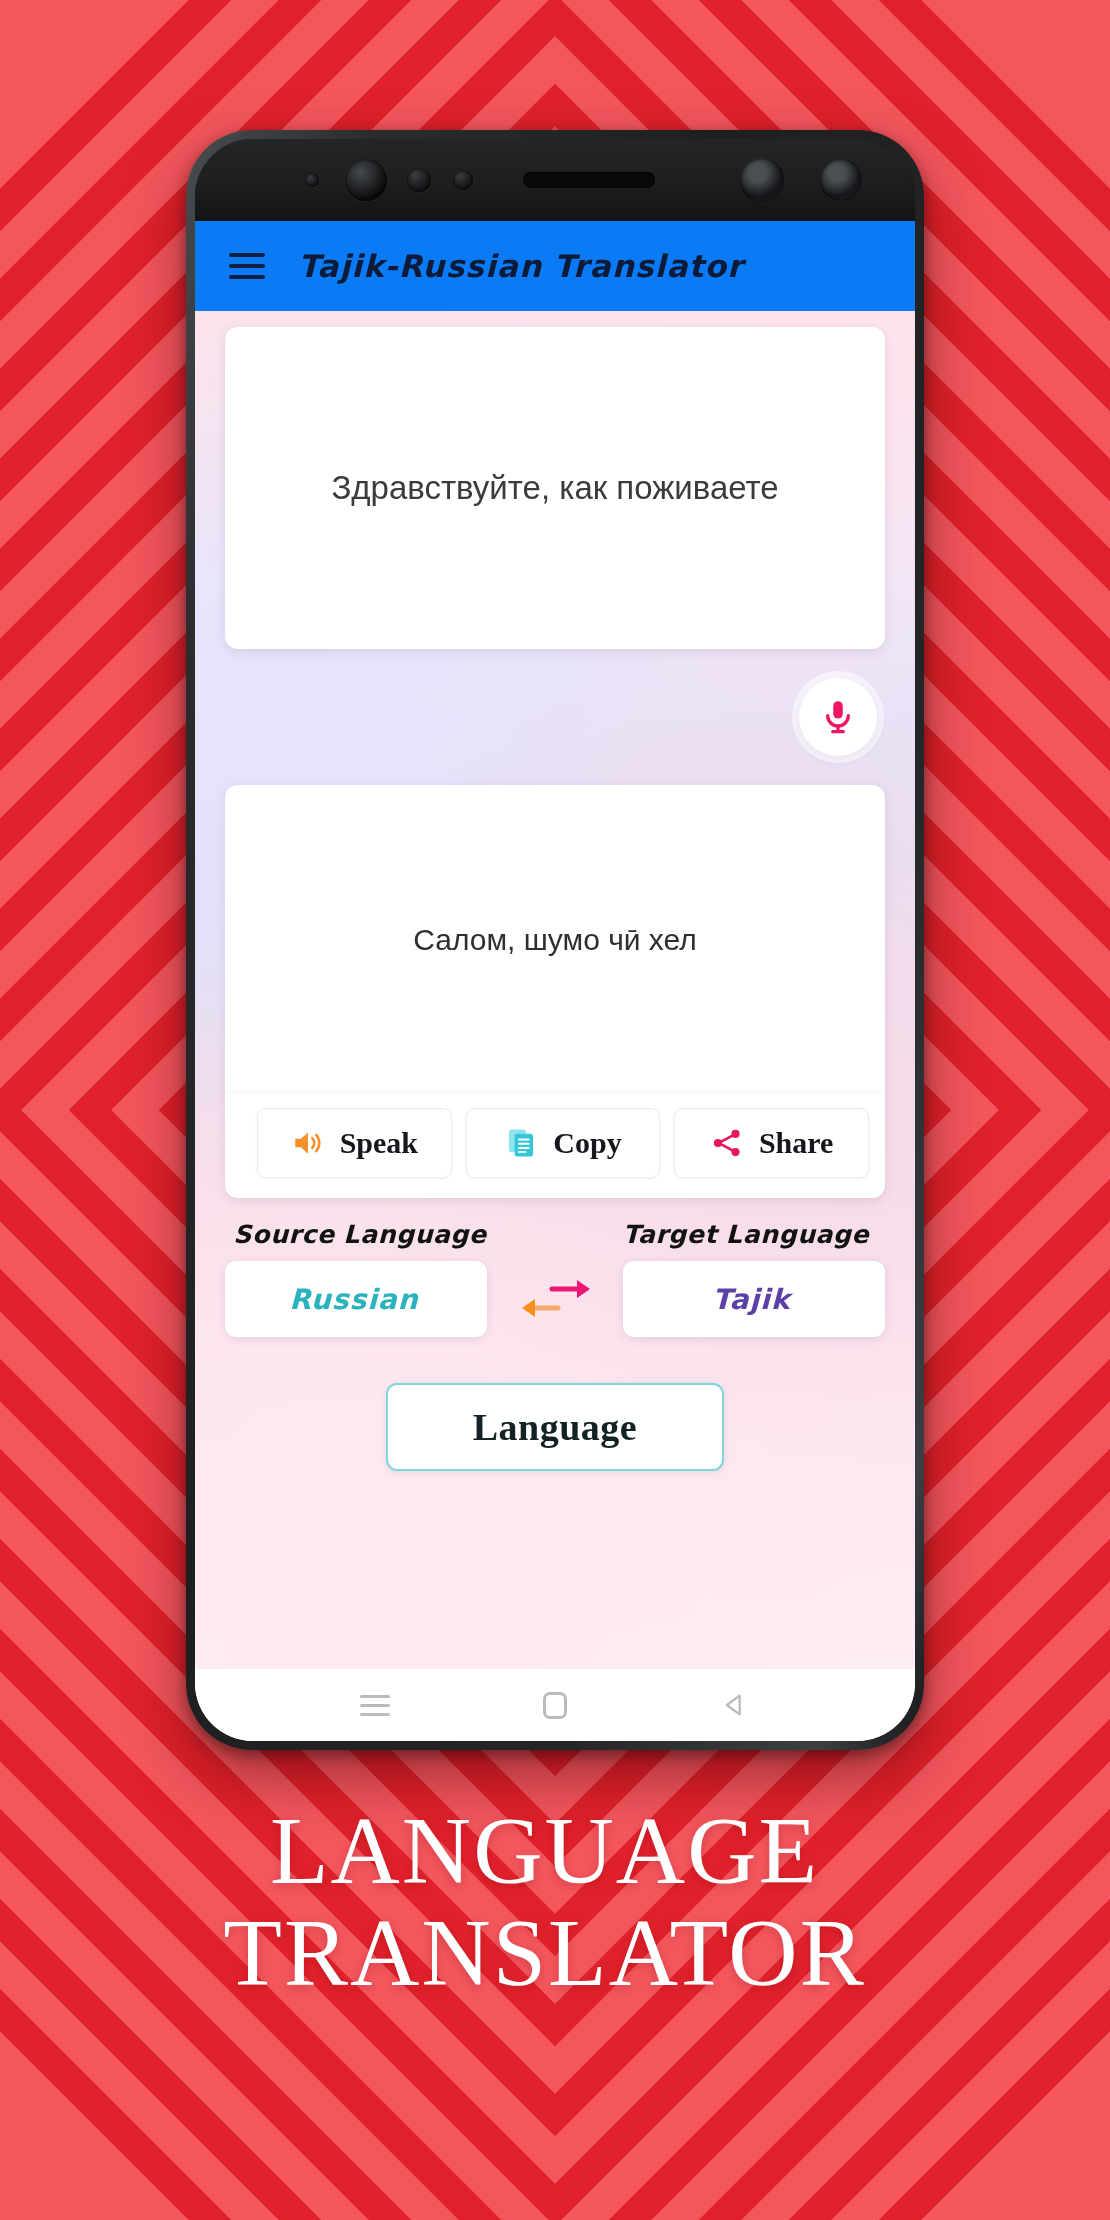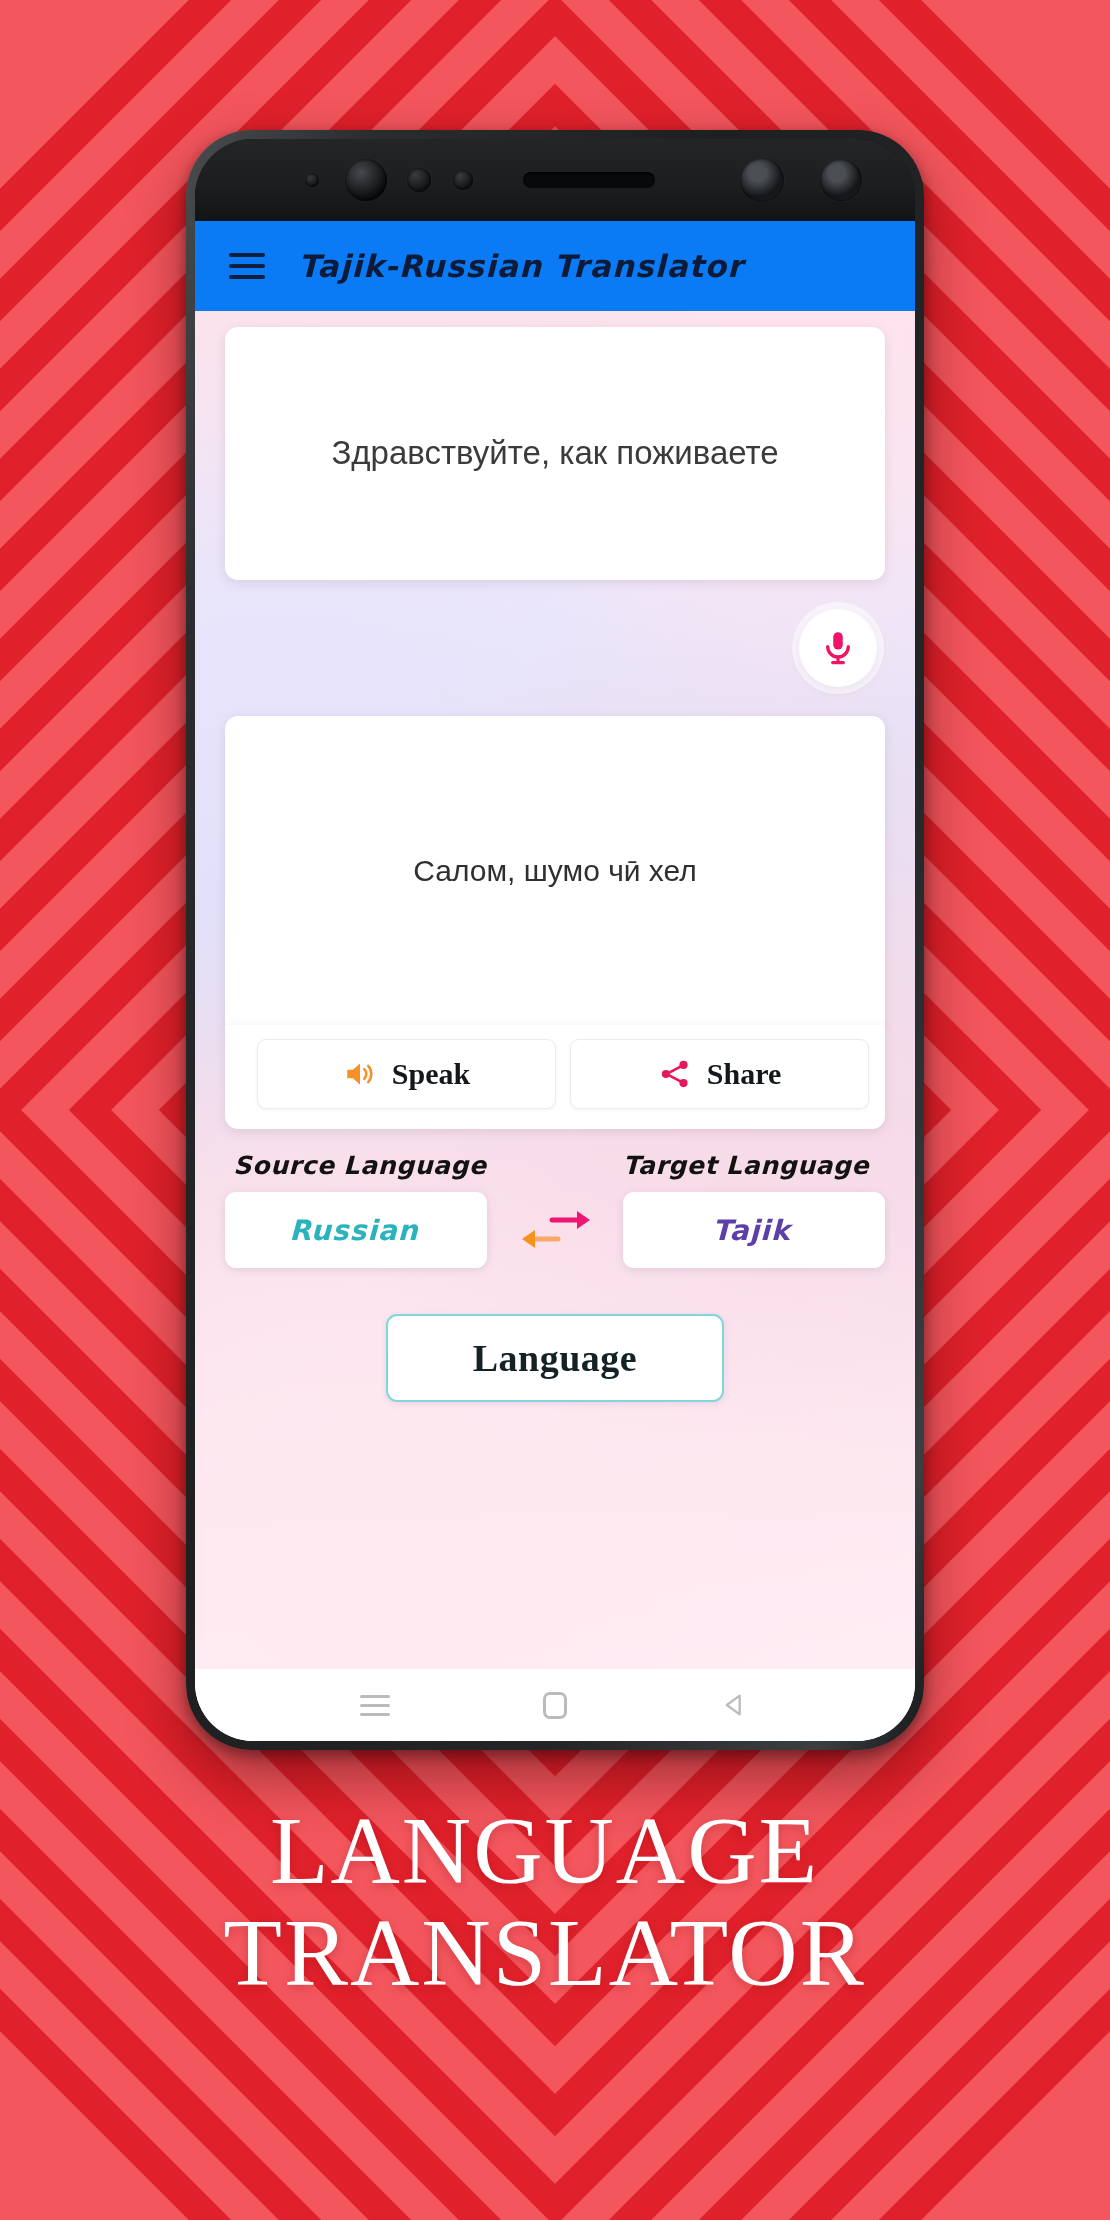--- a/index.html
+++ b/index.html
@@ -122,21 +122,21 @@
     overflow: hidden;
   }
 
   .card {
     background: #ffffff;
     border-radius: 13px;
     box-shadow: 0 3px 11px rgba(90,60,110,.13);
   }
 
   #source-card {
-    height: 253px;
+    height: 322px;
     display: flex;
     align-items: center;
     justify-content: center;
     padding: 16px 32px;
   }
   #source-text {
     font-family: "Liberation Sans", sans-serif;
     font-size: 33px;
     color: #3b3b3d;
     text-align: center;
@@ -387,20 +387,33 @@
 
             <div class="action-btn">
               <svg viewBox="0 0 24 24">
                 <path d="M3 9h4l5-4.5v15L7 15H3z" fill="#f79127"></path>
                 <path d="M15 8.5a5 5 0 0 1 0 7" fill="none" stroke="#f79127" stroke-width="1.8" stroke-linecap="round"></path>
                 <path d="M17.8 6.3a8.6 8.6 0 0 1 0 11.4" fill="none" stroke="#f79127" stroke-width="1.8" stroke-linecap="round"></path>
               </svg>
               <span class="label">Speak</span>
             </div>
 
+            <div class="action-btn">
+              <svg viewBox="0 0 24 24">
+                <rect x="3.5" y="2.5" width="12" height="16" rx="2" fill="#8fe2ec"></rect>
+                <rect x="7.5" y="5.5" width="13" height="16" rx="2" fill="#36c6d9"></rect>
+                <g stroke="#ffffff" stroke-width="1.3" stroke-linecap="round">
+                  <path d="M10.5 9.5h7"></path>
+                    <path d="M10.5 12.5h7"></path>
+                  <path d="M10.5 15.5h7"></path>
+                    <path d="M10.5 18.3h4.5"></path>
+                </g>
+              </svg>
+              <span class="label">Copy</span>
+            </div>
 
             <div class="action-btn">
               <svg viewBox="0 0 24 24">
                 <g stroke="#e6175c" stroke-width="1.9" fill="none">
                   <path d="M16.2 6.6 7.9 11"></path>
                     <path d="M7.9 13 16.2 17.4"></path>
                 </g>
                 <circle cx="18" cy="5.6" r="2.9" fill="#e6175c"></circle>
                 <circle cx="5.6" cy="12" r="2.9" fill="#e6175c"></circle>
                 <circle cx="18" cy="18.4" r="2.9" fill="#e6175c"></circle>

